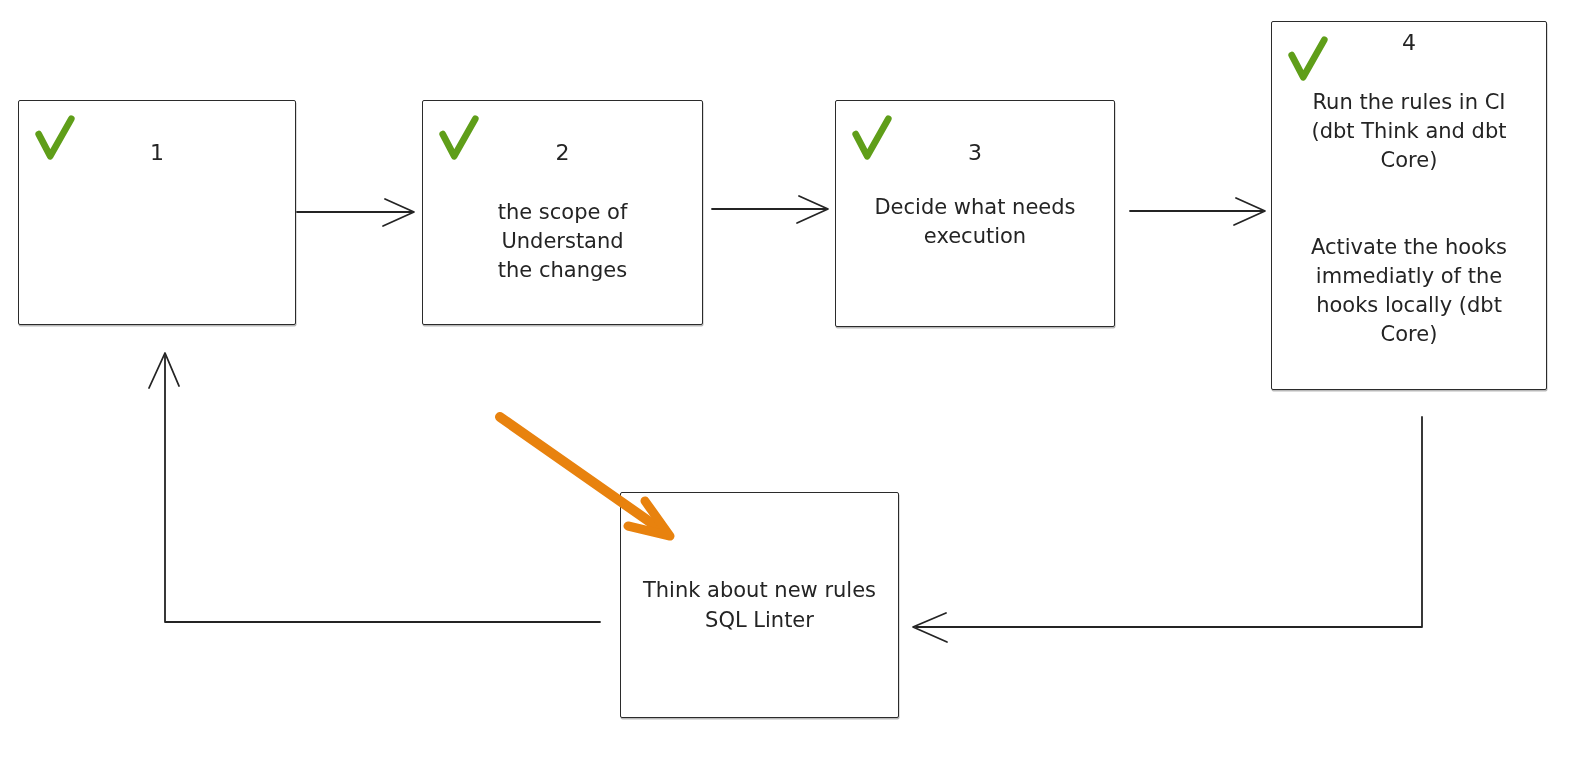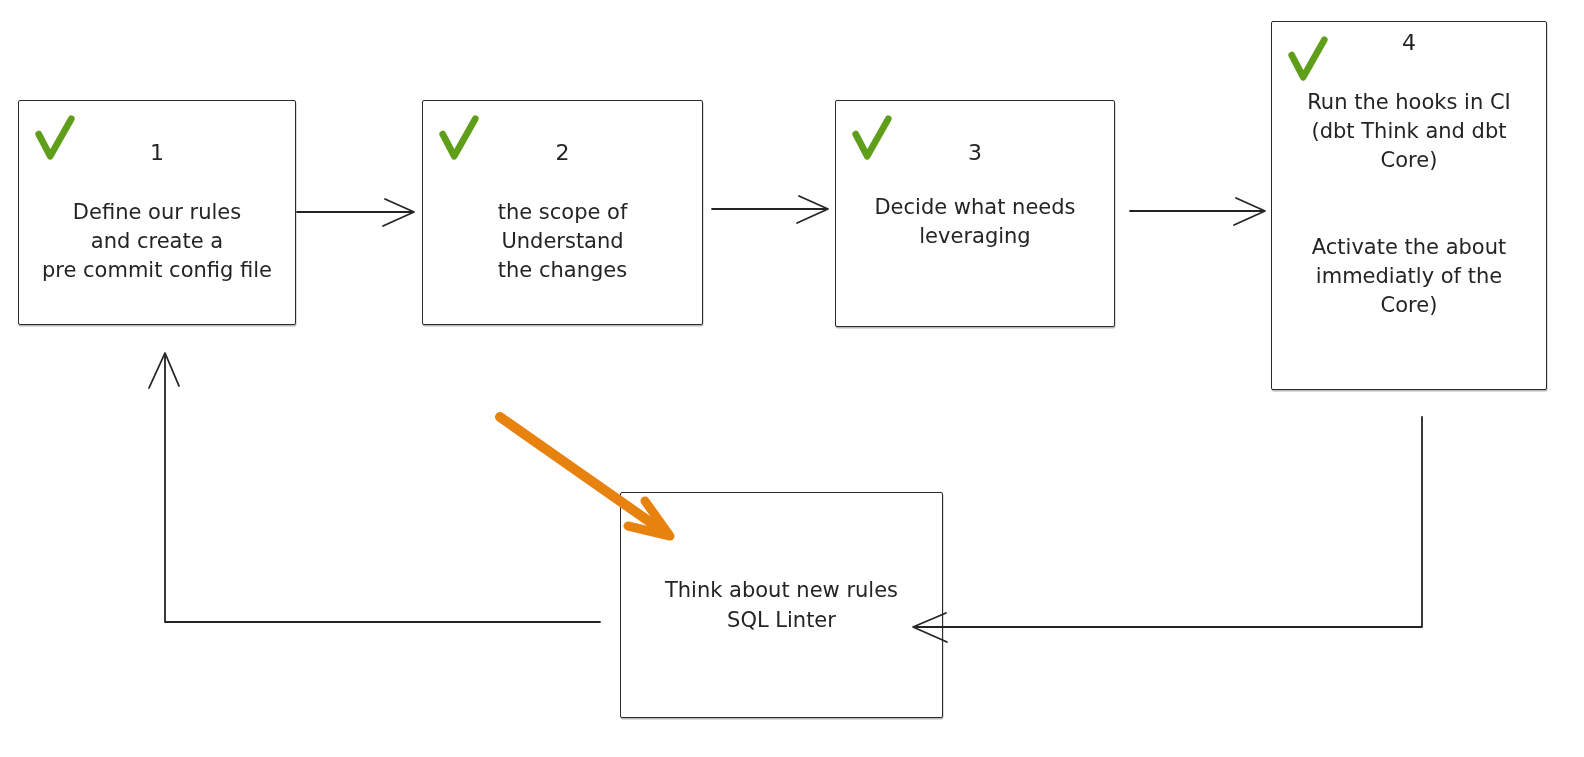--- a/index.html
+++ b/index.html
@@ -31,25 +31,20 @@
 </head>
 <body>
 
 <div class="canvas">
 
   <div class="box" style="left:18px;top:100px;width:278px;height:225px">
     <svg class="check" viewBox="0 0 48 52">
         <path d="M7 23 L19 46 L41 7"></path>
       </svg>
     <div class="num" style="top:37px">1</div>
-    <div class="body" style="top:97px">
-      <div class="line">Define our rules</div>
-      <div class="line">and create a</div>
-      <div class="line">pre commit config file</div>
-    </div>
   </div>
 
   <div class="box" style="left:422px;top:100px;width:281px;height:225px">
     <svg class="check" viewBox="0 0 48 52">
         <path d="M7 23 L19 46 L41 7"></path>
       </svg>
     <div class="num" style="top:37px">2</div>
     <div class="body" style="top:97px">
       <div class="line">the scope of</div>
       <div class="line">Understand</div>
@@ -57,42 +52,43 @@
     </div>
   </div>
 
   <div class="box" style="left:835px;top:100px;width:280px;height:227px">
     <svg class="check" viewBox="0 0 48 52">
         <path d="M7 23 L19 46 L41 7"></path>
       </svg>
     <div class="num" style="top:37px">3</div>
     <div class="body" style="top:92px">
       <div class="line">Decide what needs</div>
-      <div class="line">leveraging</div>
+      <div class="line">execution</div>
     </div>
   </div>
 
   <div class="box" style="left:1271px;top:21px;width:276px;height:369px">
     <svg class="check" viewBox="0 0 48 52">
         <path d="M7 23 L19 46 L41 7"></path>
       </svg>
     <div class="num" style="top:6px">4</div>
     <div class="body" style="top:66px">
-      <div class="line">Run the hooks in CI</div>
+      <div class="line">Run the rules in CI</div>
       <div class="line">(dbt Think and dbt</div>
       <div class="line">Core)</div>
       <div class="line"></div>
       <div class="line"></div>
-      <div class="line">Activate the about</div>
+      <div class="line">Activate the hooks</div>
       <div class="line">immediatly of the</div>
+      <div class="line">hooks locally (dbt</div>
       <div class="line">Core)</div>
     </div>
   </div>
 
-  <div class="box box--centered" style="left:620px;top:492px;width:323px;height:226px">
+  <div class="box box--centered" style="left:620px;top:492px;width:279px;height:226px">
     <div class="body">
       <div class="line" style="line-height:30px">Think about new rules</div>
       <div class="line" style="line-height:30px">SQL Linter</div>
     </div>
   </div>
 
   <svg class="wires" width="1584" height="757" viewBox="0 0 1584 757">
     <g>
       <path class="ink" d="M297 212 L412 212"></path>
       <path class="ink" d="M385 199 L414 212 L383 226"></path>

